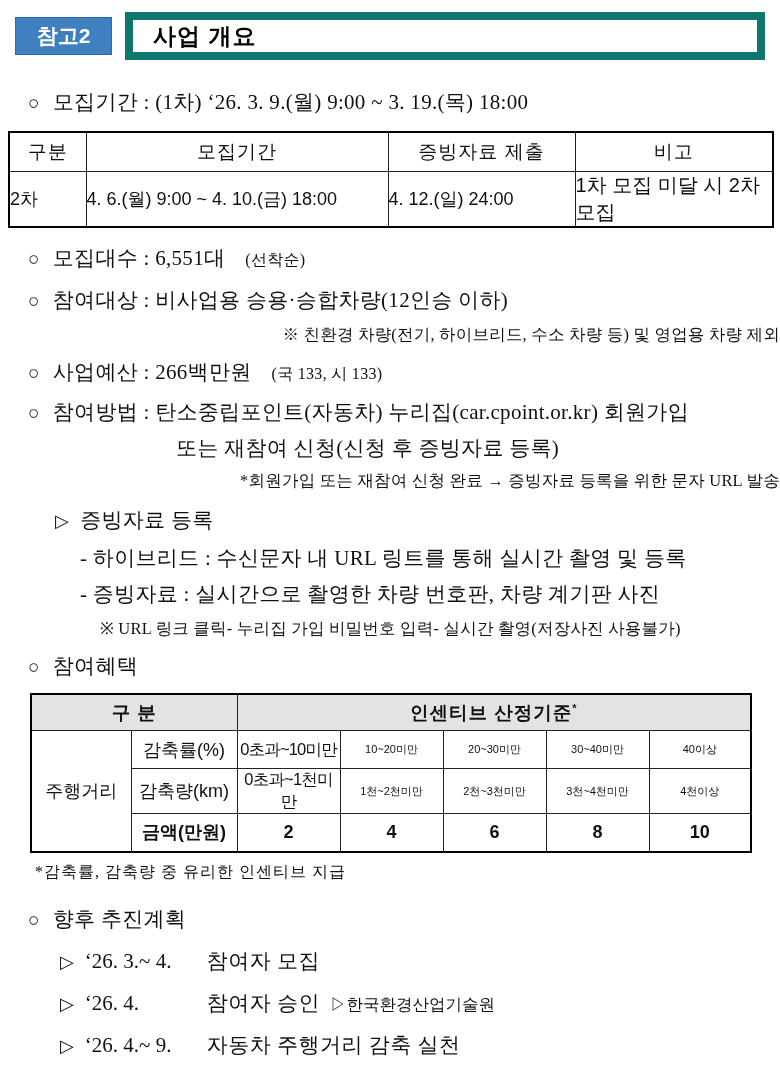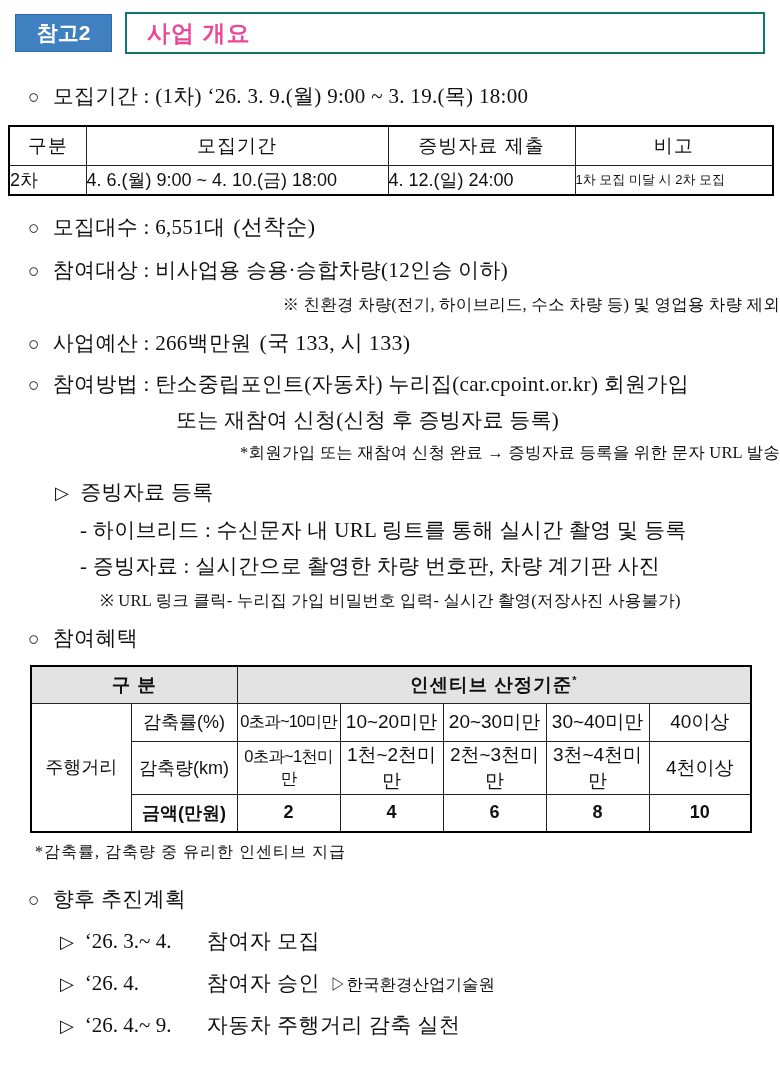--- a/index.html
+++ b/index.html
@@ -12,60 +12,60 @@
   
   .header { display:flex; align-items:center; padding:12px 15px 0 15px; }
   .badge {
     width:97px; height:38px; flex:0 0 auto;
     background:#3f80c1; border:1px solid #2e6aa6;
     color:#fff; font-family:"Liberation Sans", sans-serif;
     font-weight:bold; font-size:21px;
     display:flex; align-items:center; justify-content:center;
   }
   .title-box {
-    flex:1; margin-left:13px; height:42px;
-    border:2px solid #0f766e; background:#fff;
+    flex:1; margin-left:13px; height:48px;
+    border:8px solid #0f766e; background:#fff;
     display:flex; align-items:center; padding-left:20px;
     font-family:"Liberation Sans", sans-serif;
-    font-weight:bold; font-size:23px; letter-spacing:1px; color:#ec4899;
+    font-weight:bold; font-size:23px; letter-spacing:1px; color:#000000;
   }
 
   
   .line { display:flex; align-items:baseline; white-space:nowrap; }
   .marker-circle { font-size:19px; margin-right:13px; line-height:1; }
   .marker-tri { font-size:18px; margin-right:11px; line-height:1; }
   .l-main { font-size:21px; letter-spacing:0.3px; }
   .l-sub { font-size:16.5px; letter-spacing:0.2px; }
-  .note-inline { font-size:22px; margin-left:8px; }
+  .note-inline { font-size:16px; margin-left:20px; }
 
   .recruit1 { margin-top:28px; padding-left:28px; }
   .recruit2 { margin-top:11px; padding-left:176px; }
   .recruit2 .small-after { font-size:15.5px; margin-left:12px; }
 
   
   .t1-wrap { margin:15px 8px 0 8px; }
   table { border-collapse:collapse; }
   .t1 { width:764px; border:2px solid #000; font-family:"Liberation Sans", sans-serif; table-layout:fixed; }
   .t1 th, .t1 td { border:1px solid #222; vertical-align:middle; }
   .t1 th { height:39px; font-size:19px; font-weight:normal; letter-spacing:1px; }
   .t1 td { height:30px; font-size:18px; }
-  .t1 td.small { font-size:13px; letter-spacing:0; }
+  .t1 td.small { font-size:20px; letter-spacing:0; }
 
   
   .mt16 { margin-top:16px; } .mt14 { margin-top:14px; } .mt12 { margin-top:12px; }
   .mt10 { margin-top:10px; } .mt8  { margin-top:8px; }
   .pl28 { padding-left:28px; } .pl55 { padding-left:55px; } .pl80 { padding-left:80px; }
   .pl100 { padding-left:100px; } .pl176 { padding-left:176px; } .pl195 { padding-left:195px;justify-content:flex-end; }
 
   
   .t2-wrap { margin:13px 30px 0 30px; }
   .t2 { width:720px; border:2px solid #000; font-family:"Liberation Sans", sans-serif; table-layout:fixed; }
   .t2 th, .t2 td { border:1px solid #222; text-align:center; vertical-align:middle; }
   .t2 th { height:37px; font-size:18.5px; font-weight:bold; background:#e3e3e3; letter-spacing:1px; }
-  .t2 td { height:38px; font-size:19px; }
+  .t2 td { height:38px; font-size:11px; }
   .t2 td.rowlabel { font-size:18px; }
   .t2 td.bold { font-weight:bold; font-size:18px; }
   .t2 td.tight { letter-spacing:-0.8px; font-size:16.5px; }
   .t2 sup { font-size:11px; }
 
   .footnote { margin-top:9px; padding-left:35px; font-size:16px; letter-spacing:1px; }
 
   
   .plan-title { margin-top:22px; padding-left:28px; }
   .plan-row { display:flex; align-items:baseline; margin-top:14px; padding-left:60px; white-space:nowrap; }

